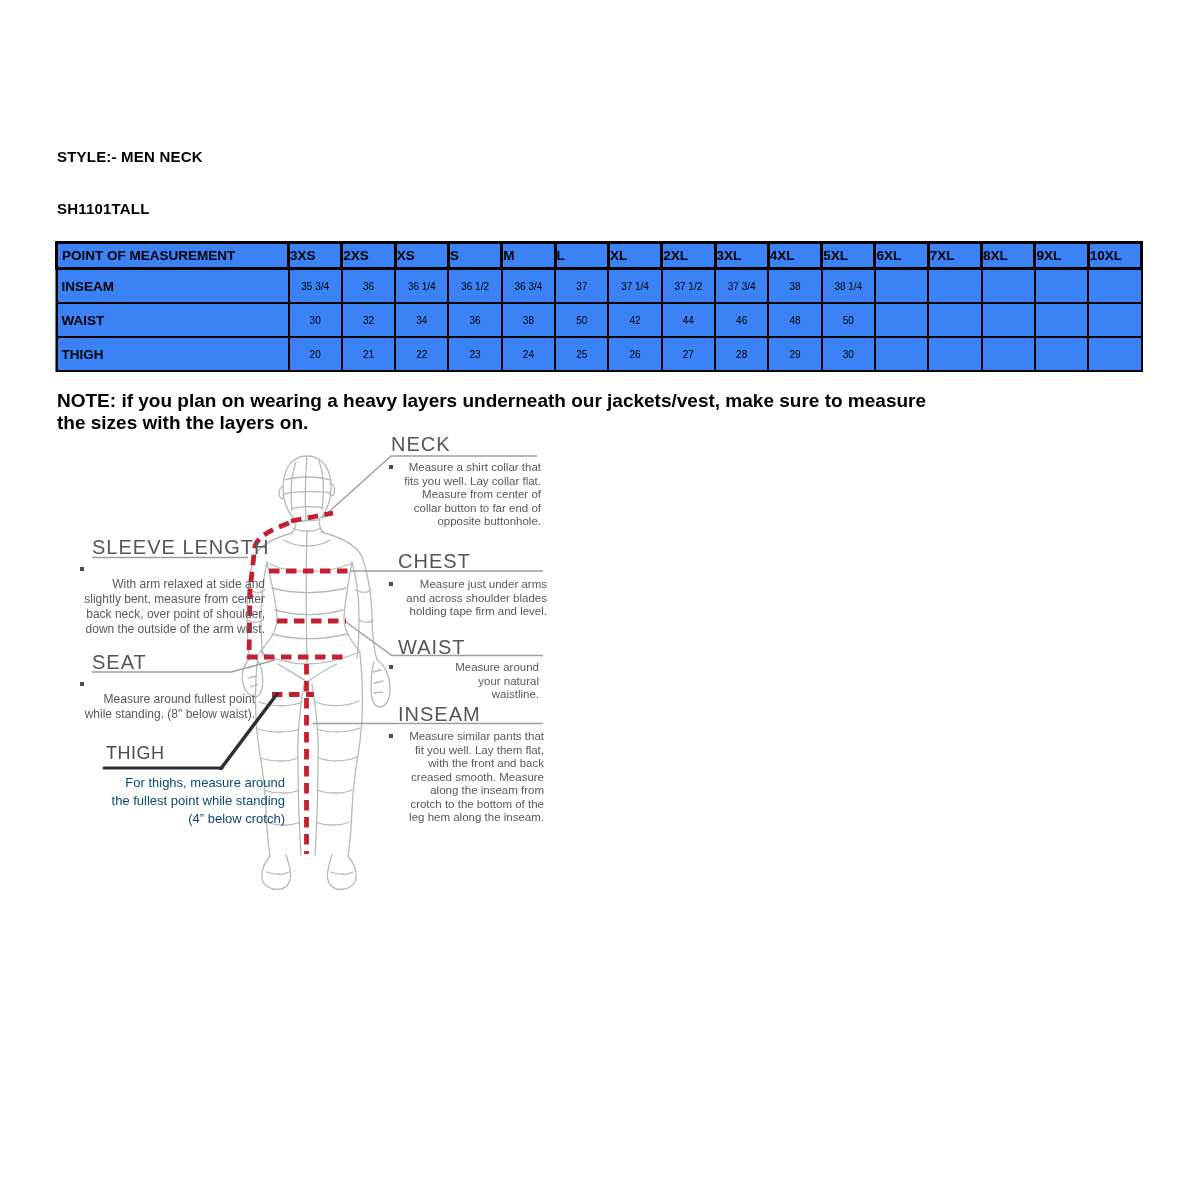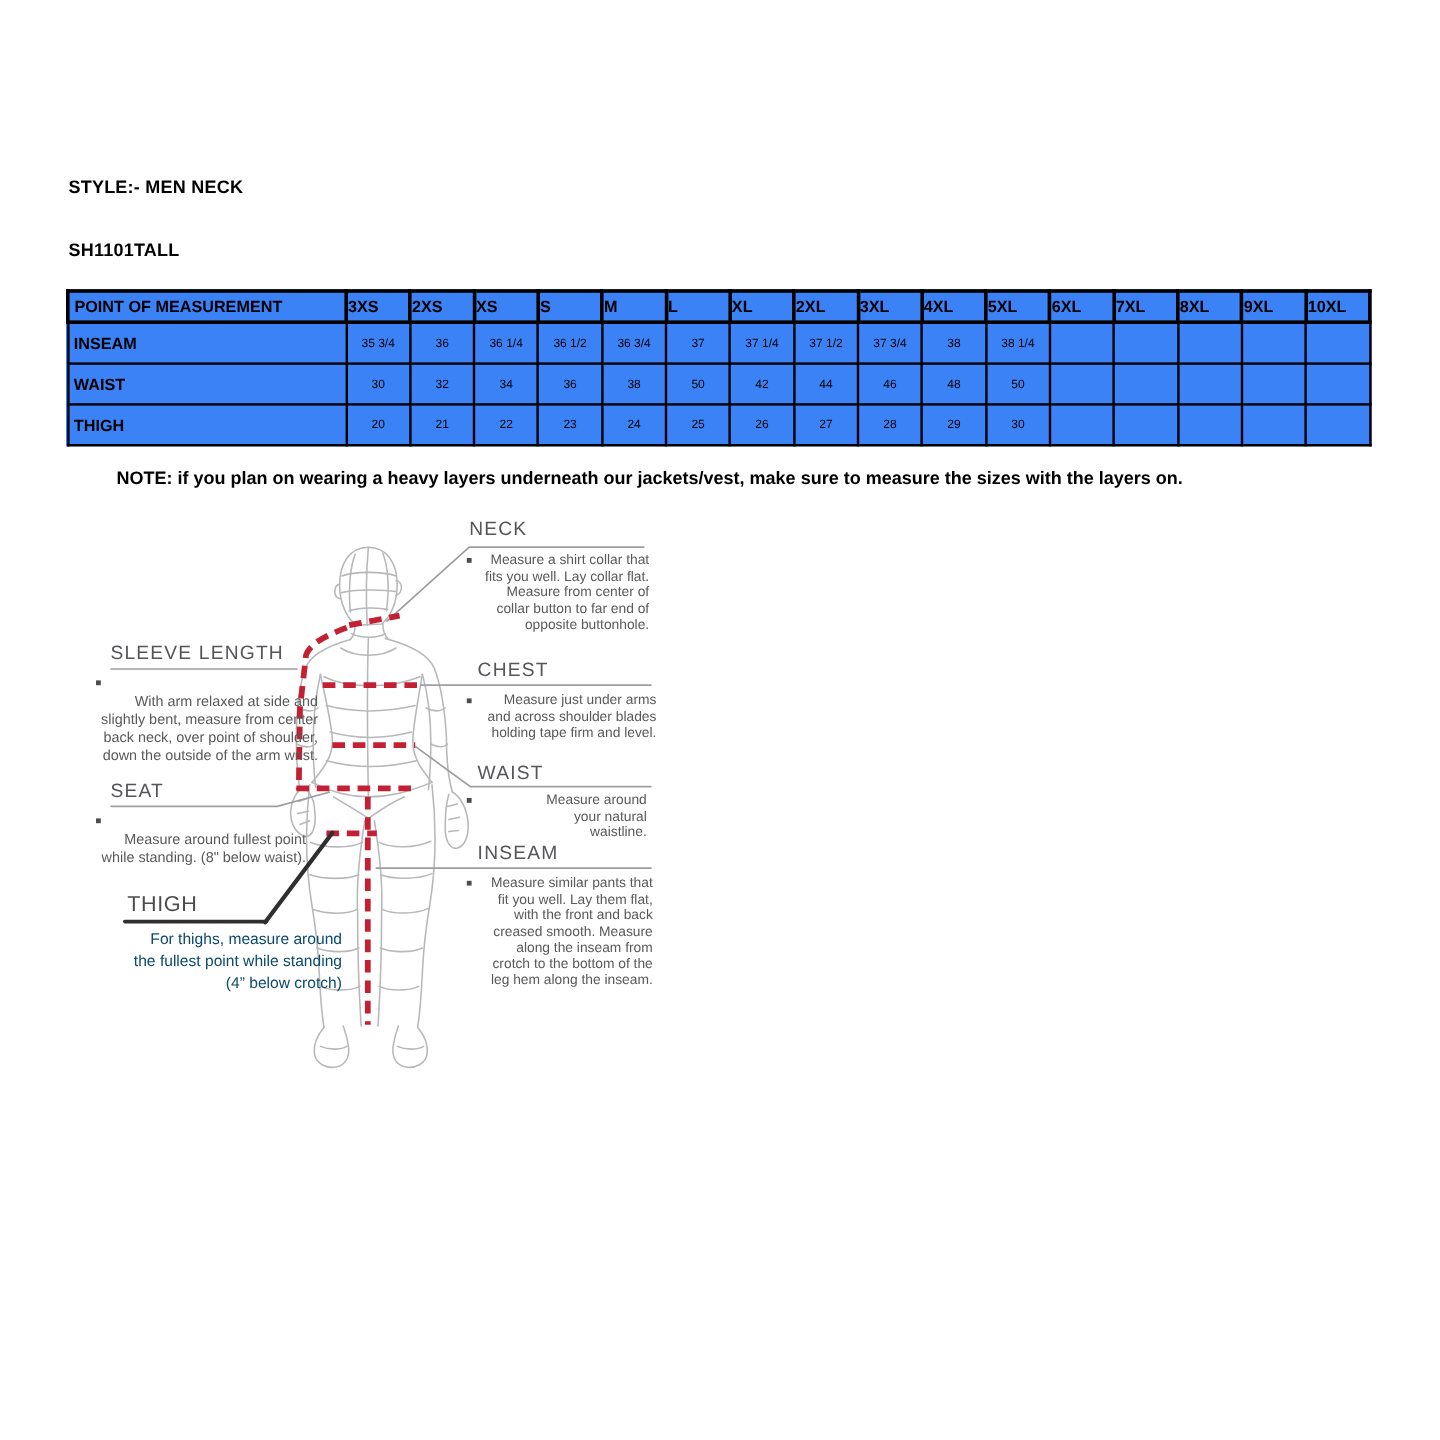--- a/index.html
+++ b/index.html
@@ -7,23 +7,23 @@
         font-family:"Liberation Sans", sans-serif;color:#000;}
   .doc-title{position:absolute;left:57px;top:148px;font-size:15px;font-weight:bold;letter-spacing:.2px;}
   .doc-model{position:absolute;left:57px;top:200px;font-size:15px;font-weight:bold;letter-spacing:.2px;}
   table.size-table{position:absolute;left:55px;top:241px;width:1088px;border-collapse:collapse;
         table-layout:fixed;background:#3b82f6;}
   table.size-table th{border:3px solid #000;font-size:13.5px;font-weight:bold;height:23px;
         text-align:left;padding:0;}
   table.size-table th.col-label{text-align:left;padding-left:4px;}
   table.size-table td{border:2px solid #000;font-size:10px;height:32px;text-align:center;padding:0;}
   table.size-table td.row-label{text-align:left;padding-left:4px;font-weight:bold;font-size:13.5px;}
-  .note{position:absolute;left:57px;top:390px;font-size:15px;font-weight:bold;width:900px;margin-left:40px;}
+  .note{position:absolute;left:57px;top:390px;font-size:19px;font-weight:bold;width:900px;}
   .diagram-svg{position:absolute;left:0;top:0;pointer-events:none;}
-  .dtitle{position:absolute;font-size:16px;color:#55565a;letter-spacing:1px;white-space:nowrap;}
+  .dtitle{position:absolute;font-size:20px;color:#55565a;letter-spacing:1px;white-space:nowrap;}
   .dtitle.thigh{font-size:18px;color:#4b4c4e;letter-spacing:.5px;}
   .ddesc{position:absolute;display:flex;gap:6px;font-size:11.5px;line-height:13.5px;color:#58595b;text-align:right;}
   .ddesc.left-side{font-size:12px;line-height:15px;flex-direction:column;}
   .ddesc.thigh-desc{font-size:13px;line-height:18px;color:#0c4a6e;}
   .sq-bullet{flex:0 0 auto;width:4px;height:4px;background:#4c4d4f;margin-top:4px;}
 </style>
 </head>
 <body>
 
 <div class="page">

